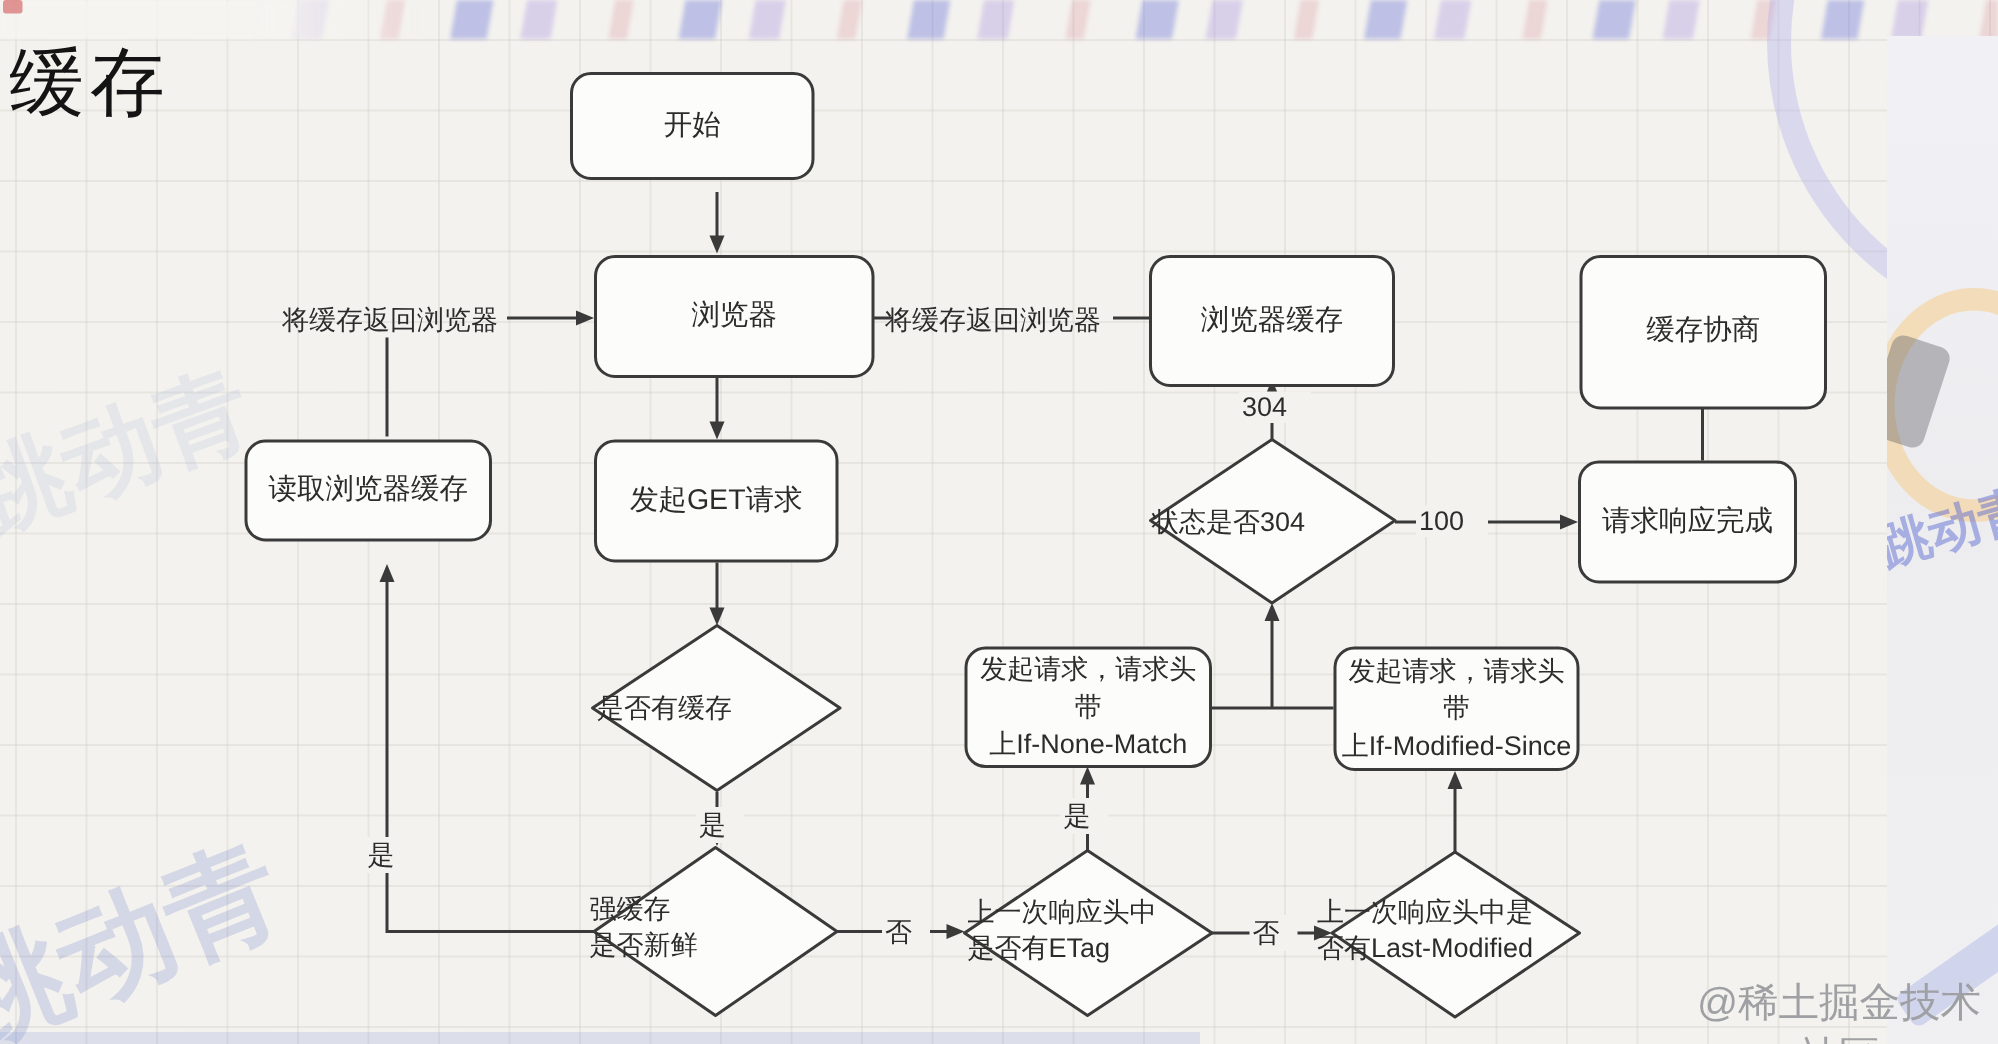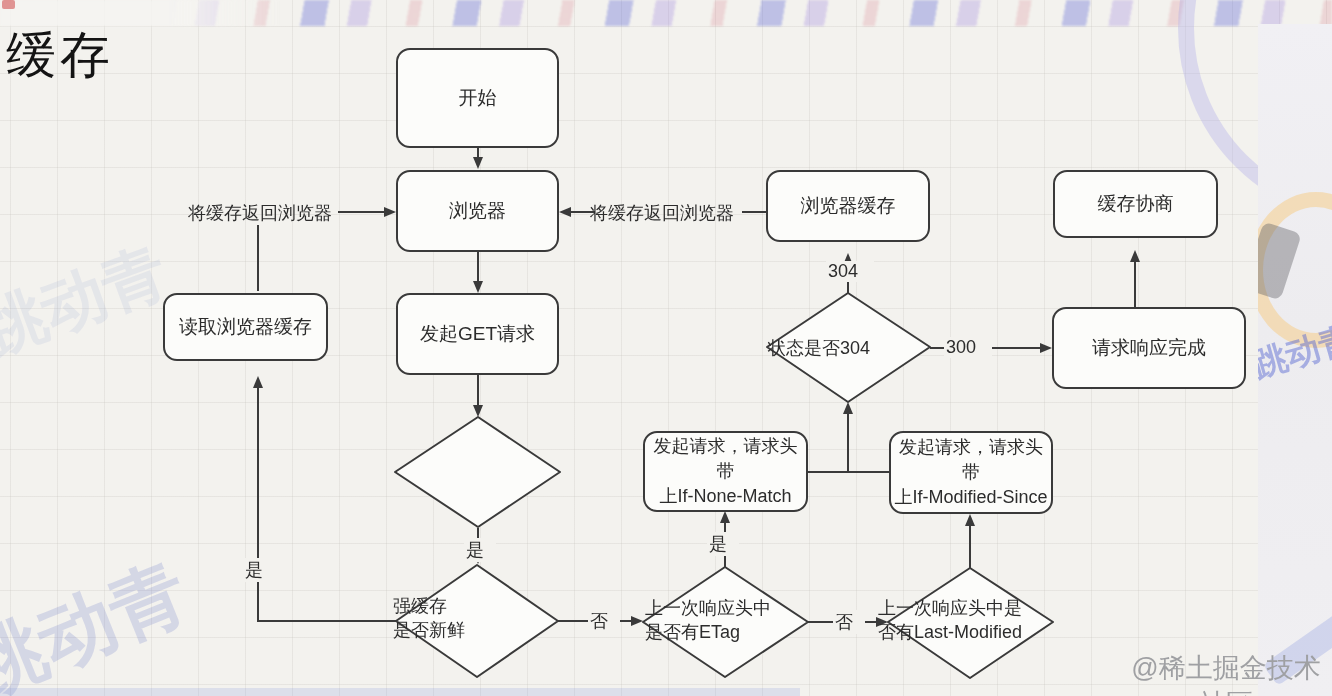--- a/index.html
+++ b/index.html
@@ -117,70 +117,73 @@
     </g>
     <g fill="#fcfcfa" stroke="#3a3a3a" stroke-width="2" stroke-linejoin="round">
       <polygon points="478,417 560,472 478,527 395,472"></polygon>
       <polygon points="477,565 558,621 477,677 396,621"></polygon>
       <polygon points="848,293 930,347 848,402 767,347"></polygon>
       <polygon points="725,567 808,622 725,677 643,622"></polygon>
       <polygon points="970,568 1053,622 970,678 888,622"></polygon>
     </g>
   </svg>
 
-  <div class="node" style="left:396px;top:48px;width:163px;height:100px">
+  <div class="node" style="left:380px;top:48px;width:163px;height:72px">
     <span>开始</span>
   </div>
-  <div class="node" style="left:396px;top:170px;width:163px;height:82px">
+  <div class="node" style="left:396px;top:170px;width:187px;height:82px">
     <span>浏览器</span>
   </div>
-  <div class="node" style="left:766px;top:170px;width:164px;height:72px">
+  <div class="node" style="left:766px;top:170px;width:164px;height:88px">
     <span>浏览器缓存</span>
   </div>
-  <div class="node" style="left:1053px;top:170px;width:165px;height:68px">
+  <div class="node" style="left:1053px;top:170px;width:165px;height:103px">
     <span>缓存协商</span>
   </div>
   <div class="node" style="left:163px;top:293px;width:165px;height:68px">
     <span>读取浏览器缓存</span>
   </div>
   <div class="node" style="left:396px;top:293px;width:163px;height:82px">
     <span>发起GET请求</span>
   </div>
-  <div class="node" style="left:1052px;top:307px;width:194px;height:82px">
+  <div class="node" style="left:1052px;top:307px;width:146px;height:82px">
     <span>请求响应完成</span>
   </div>
   <div class="node" style="left:643px;top:431px;width:165px;height:81px;font-size:18px">
     <span class="ln">发起请求，请求头带</span>
     <span class="ln">上If-None-Match</span>
   </div>
   <div class="node" style="left:889px;top:431px;width:164px;height:83px;font-size:18px">
     <span class="ln">发起请求，请求头带</span>
     <span class="ln">上If-Modified-Since</span>
   </div>
 
+  <div class="dlabel" style="left:398px;top:460px;width:160px">
+    <span>是否有缓存</span>
+  </div>
   <div class="dlabel" style="left:393px;top:594px;width:160px">
     <span>强缓存</span>
     <span>是否新鲜</span>
   </div>
   <div class="dlabel" style="left:768px;top:336px;width:160px">
     <span>状态是否304</span>
   </div>
   <div class="dlabel" style="left:645px;top:596px;width:160px">
     <span>上一次响应头中</span>
     <span>是否有ETag</span>
   </div>
   <div class="dlabel" style="left:878px;top:596px;width:184px">
     <span>上一次响应头中是</span>
     <span>否有Last-Modified</span>
   </div>
 
   <div class="elabel" style="left:188px;top:201px;width:158px">将缓存返回浏览器</div>
   <div class="elabel" style="left:590px;top:201px;width:156px">将缓存返回浏览器</div>
   <div class="elabel mask" style="left:826px;top:261px;width:44px">304</div>
-  <div class="elabel mask" style="left:944px;top:337px;width:44px">300</div>
+  <div class="elabel mask" style="left:944px;top:337px;width:44px">100</div>
   <div class="elabel mask" style="left:464px;top:538px;width:28px">是</div>
   <div class="elabel mask" style="left:243px;top:558px;width:28px">是</div>
   <div class="elabel mask" style="left:707px;top:532px;width:28px">是</div>
   <div class="elabel mask" style="left:588px;top:609px;width:28px">否</div>
   <div class="elabel mask" style="left:833px;top:610px;width:28px">否</div>
 
   <div class="title">缓存</div>
   <div class="credit">@稀土掘金技术社区</div>
 
 </div>

